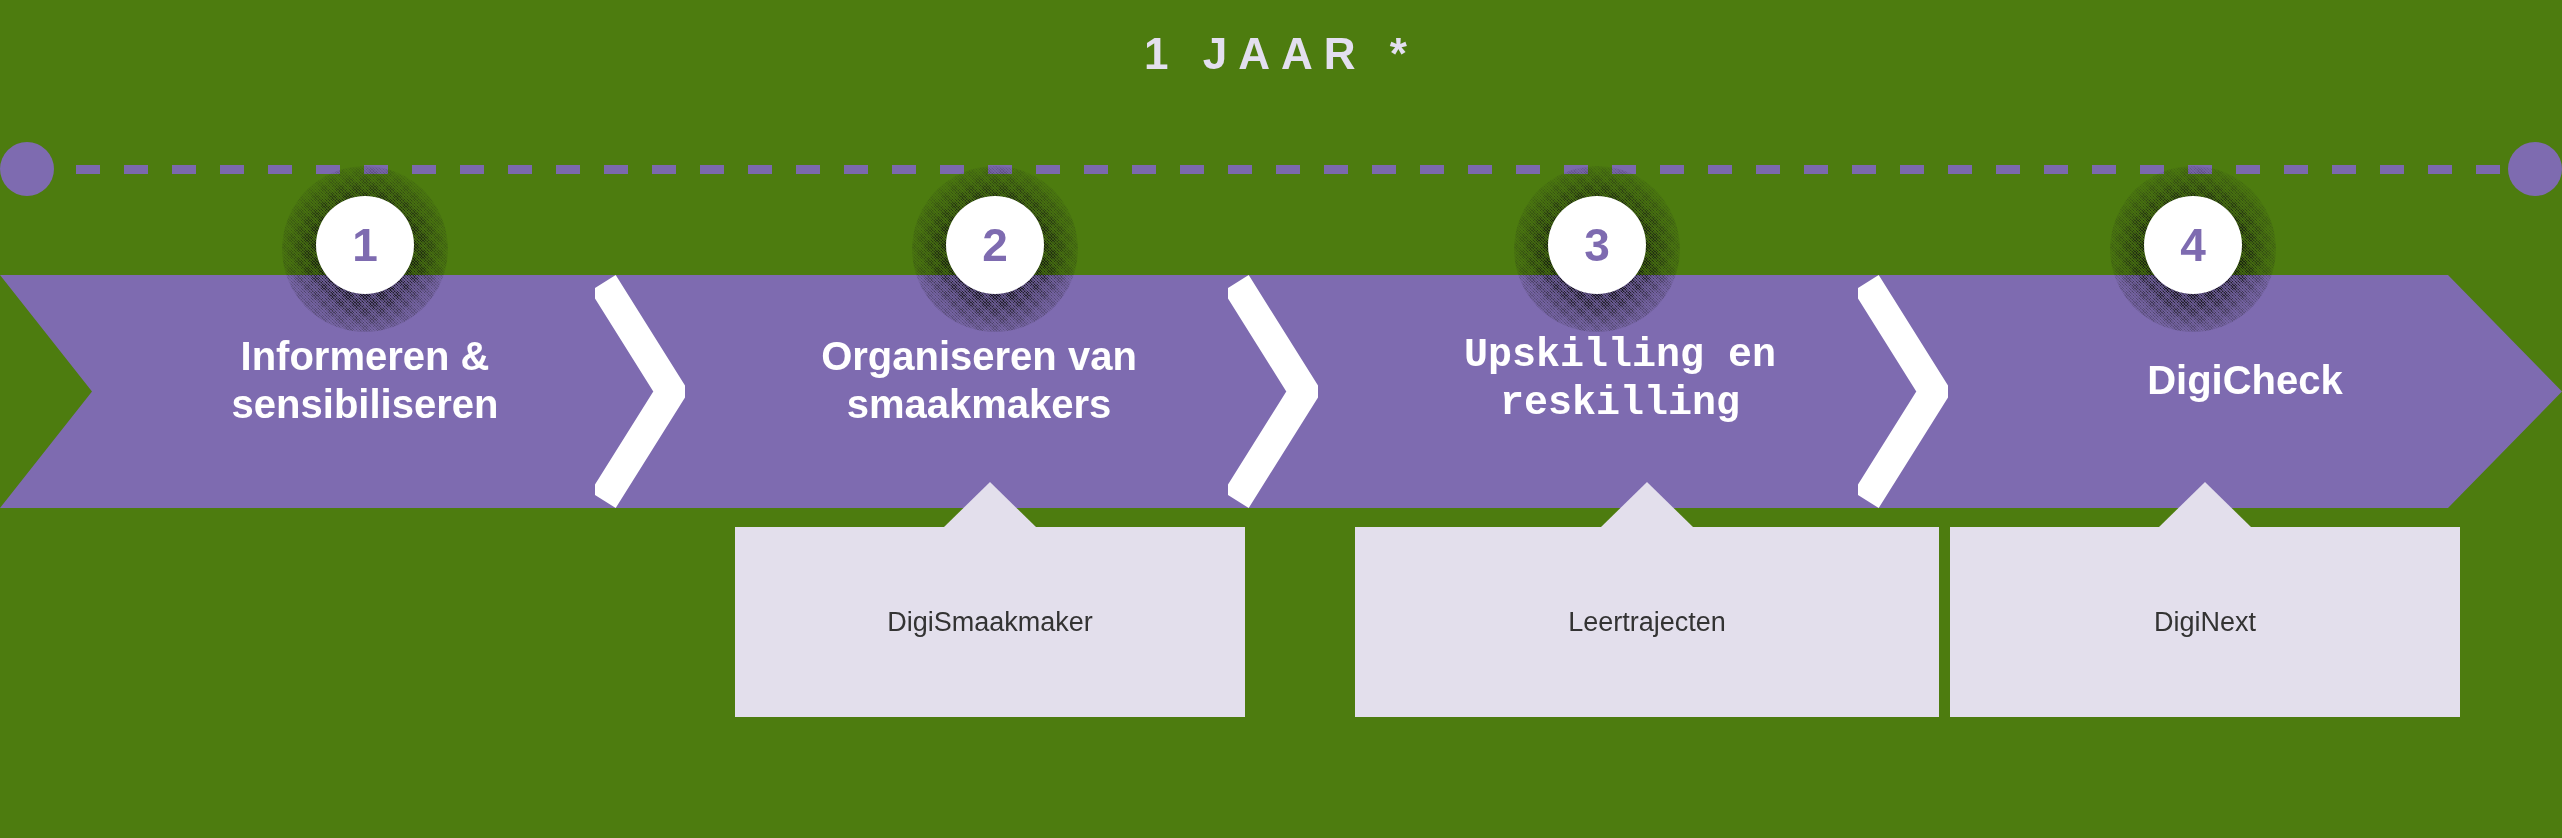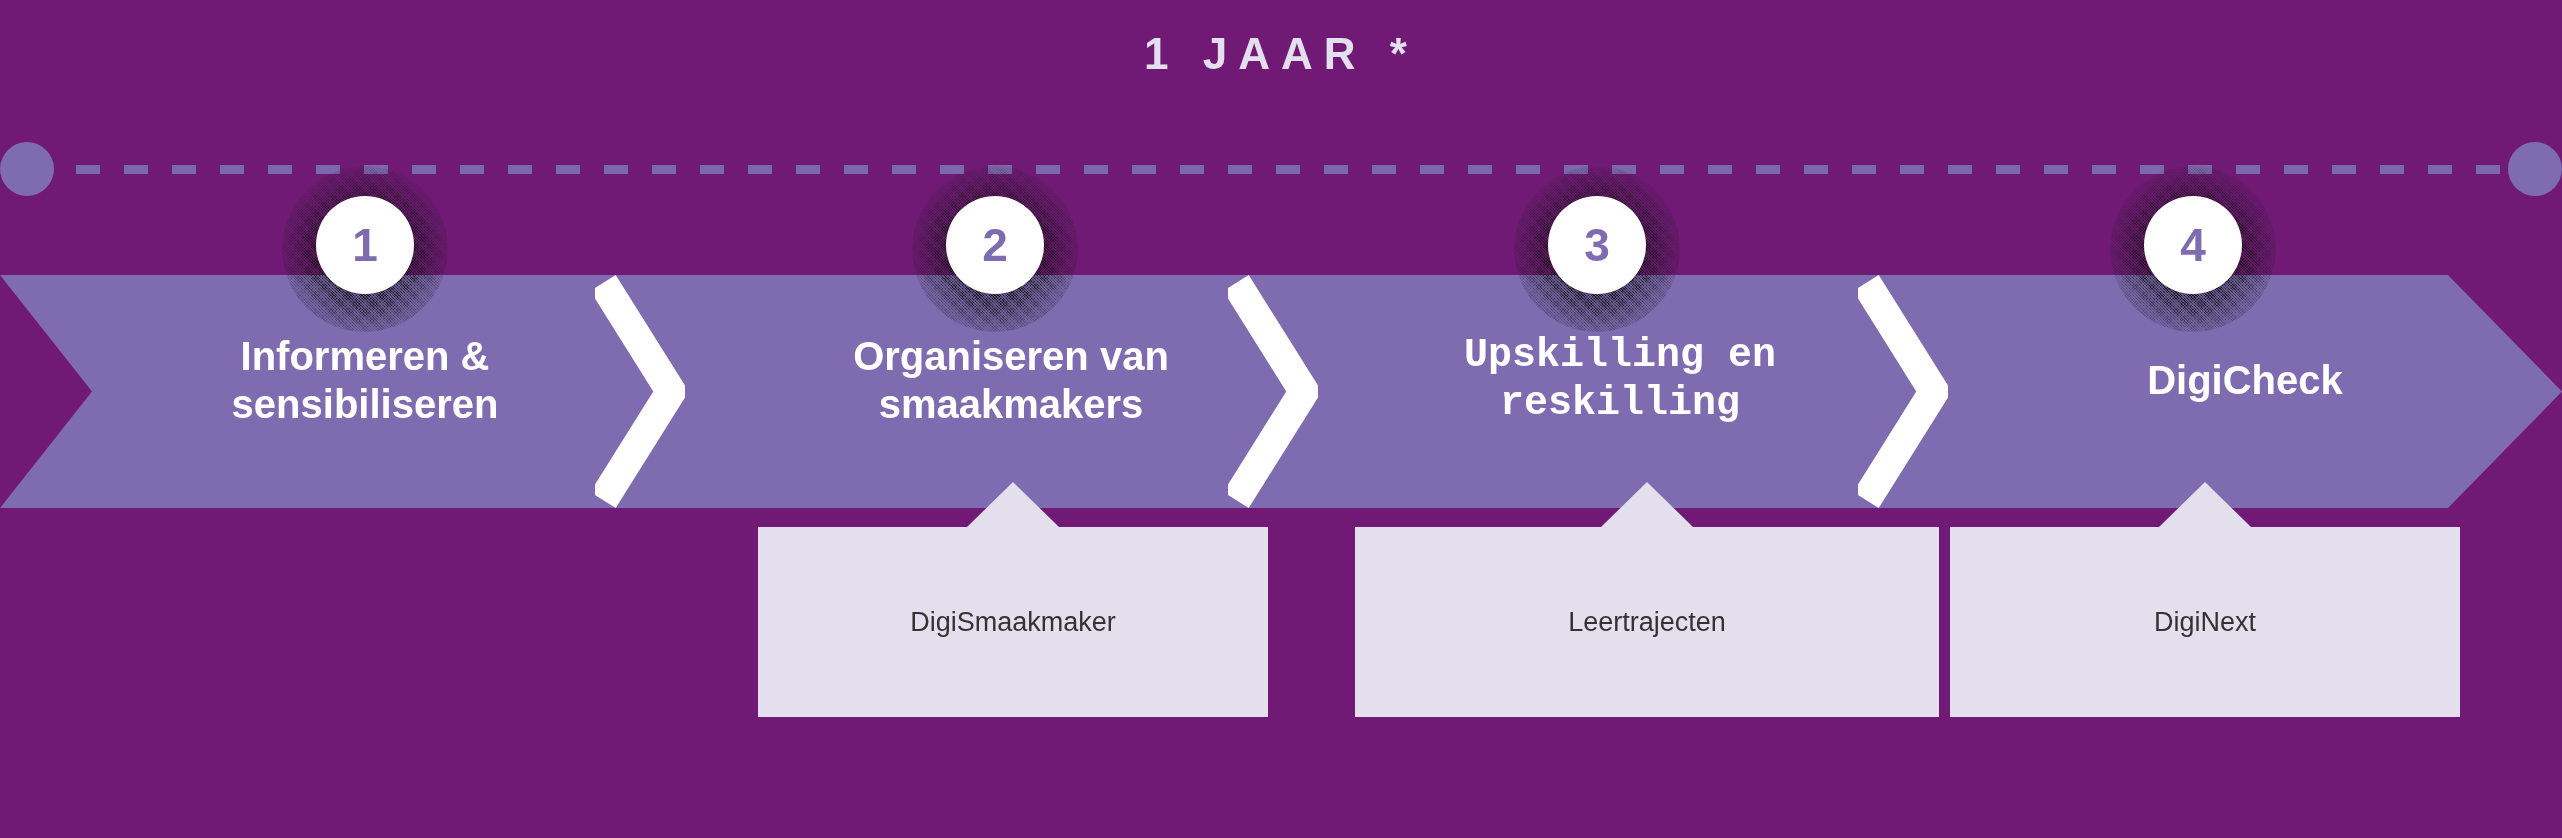--- a/index.html
+++ b/index.html
@@ -15,21 +15,21 @@
     font-family: "Liberation Sans", sans-serif;
     background: #49704C;
     position: relative;
   }
 
   #stage {
     position: absolute;
     top: 0; left: 0;
     width: 2562px;
     height: 838px;
-    background: #701a75;
+    background: #4d7c0f;
   }
 
   
   .title {
     position: absolute;
     top: 26px;
     left: 0;
     width: 2562px;
     text-align: center;
     font-size: 44px;
@@ -252,21 +252,21 @@
     <div class="step-label">Informeren &amp;
 sensibiliseren</div>
   </div>
   <div class="bubble-wrap" style="left:316px;">
     <div class="bubble-halo-clip">
       <div class="bubble-halo" style="left:0;top:0;"></div>
     </div>
     <div class="bubble">1</div>
   </div>
 
-  <div class="step" style="left:756px; width:510px;">
+  <div class="step" style="left:724px; width:510px;">
     <div class="step-label">Organiseren van
 smaakmakers</div>
   </div>
   <div class="bubble-wrap" style="left:946px;">
     <div class="bubble-halo-clip">
       <div class="bubble-halo" style="left:0;top:0;"></div>
     </div>
     <div class="bubble">2</div>
   </div>
 
@@ -285,21 +285,21 @@
     <div class="step-label">DigiCheck</div>
   </div>
   <div class="bubble-wrap" style="left:2144px;">
     <div class="bubble-halo-clip">
       <div class="bubble-halo" style="left:0;top:0;"></div>
     </div>
     <div class="bubble">4</div>
   </div>
 
 
-  <div class="callout regular" style="left:758px; width:510px;">
+  <div class="callout regular" style="left:735px; width:510px;">
     <div class="callout-pointer"></div>
     <div class="callout-text">DigiSmaakmaker</div>
   </div>
 
   <div class="callout regular" style="left:1355px; width:584px;">
     <div class="callout-pointer"></div>
     <div class="callout-text">Leertrajecten</div>
   </div>
 
   <div class="callout regular" style="left:1950px; width:510px;">

